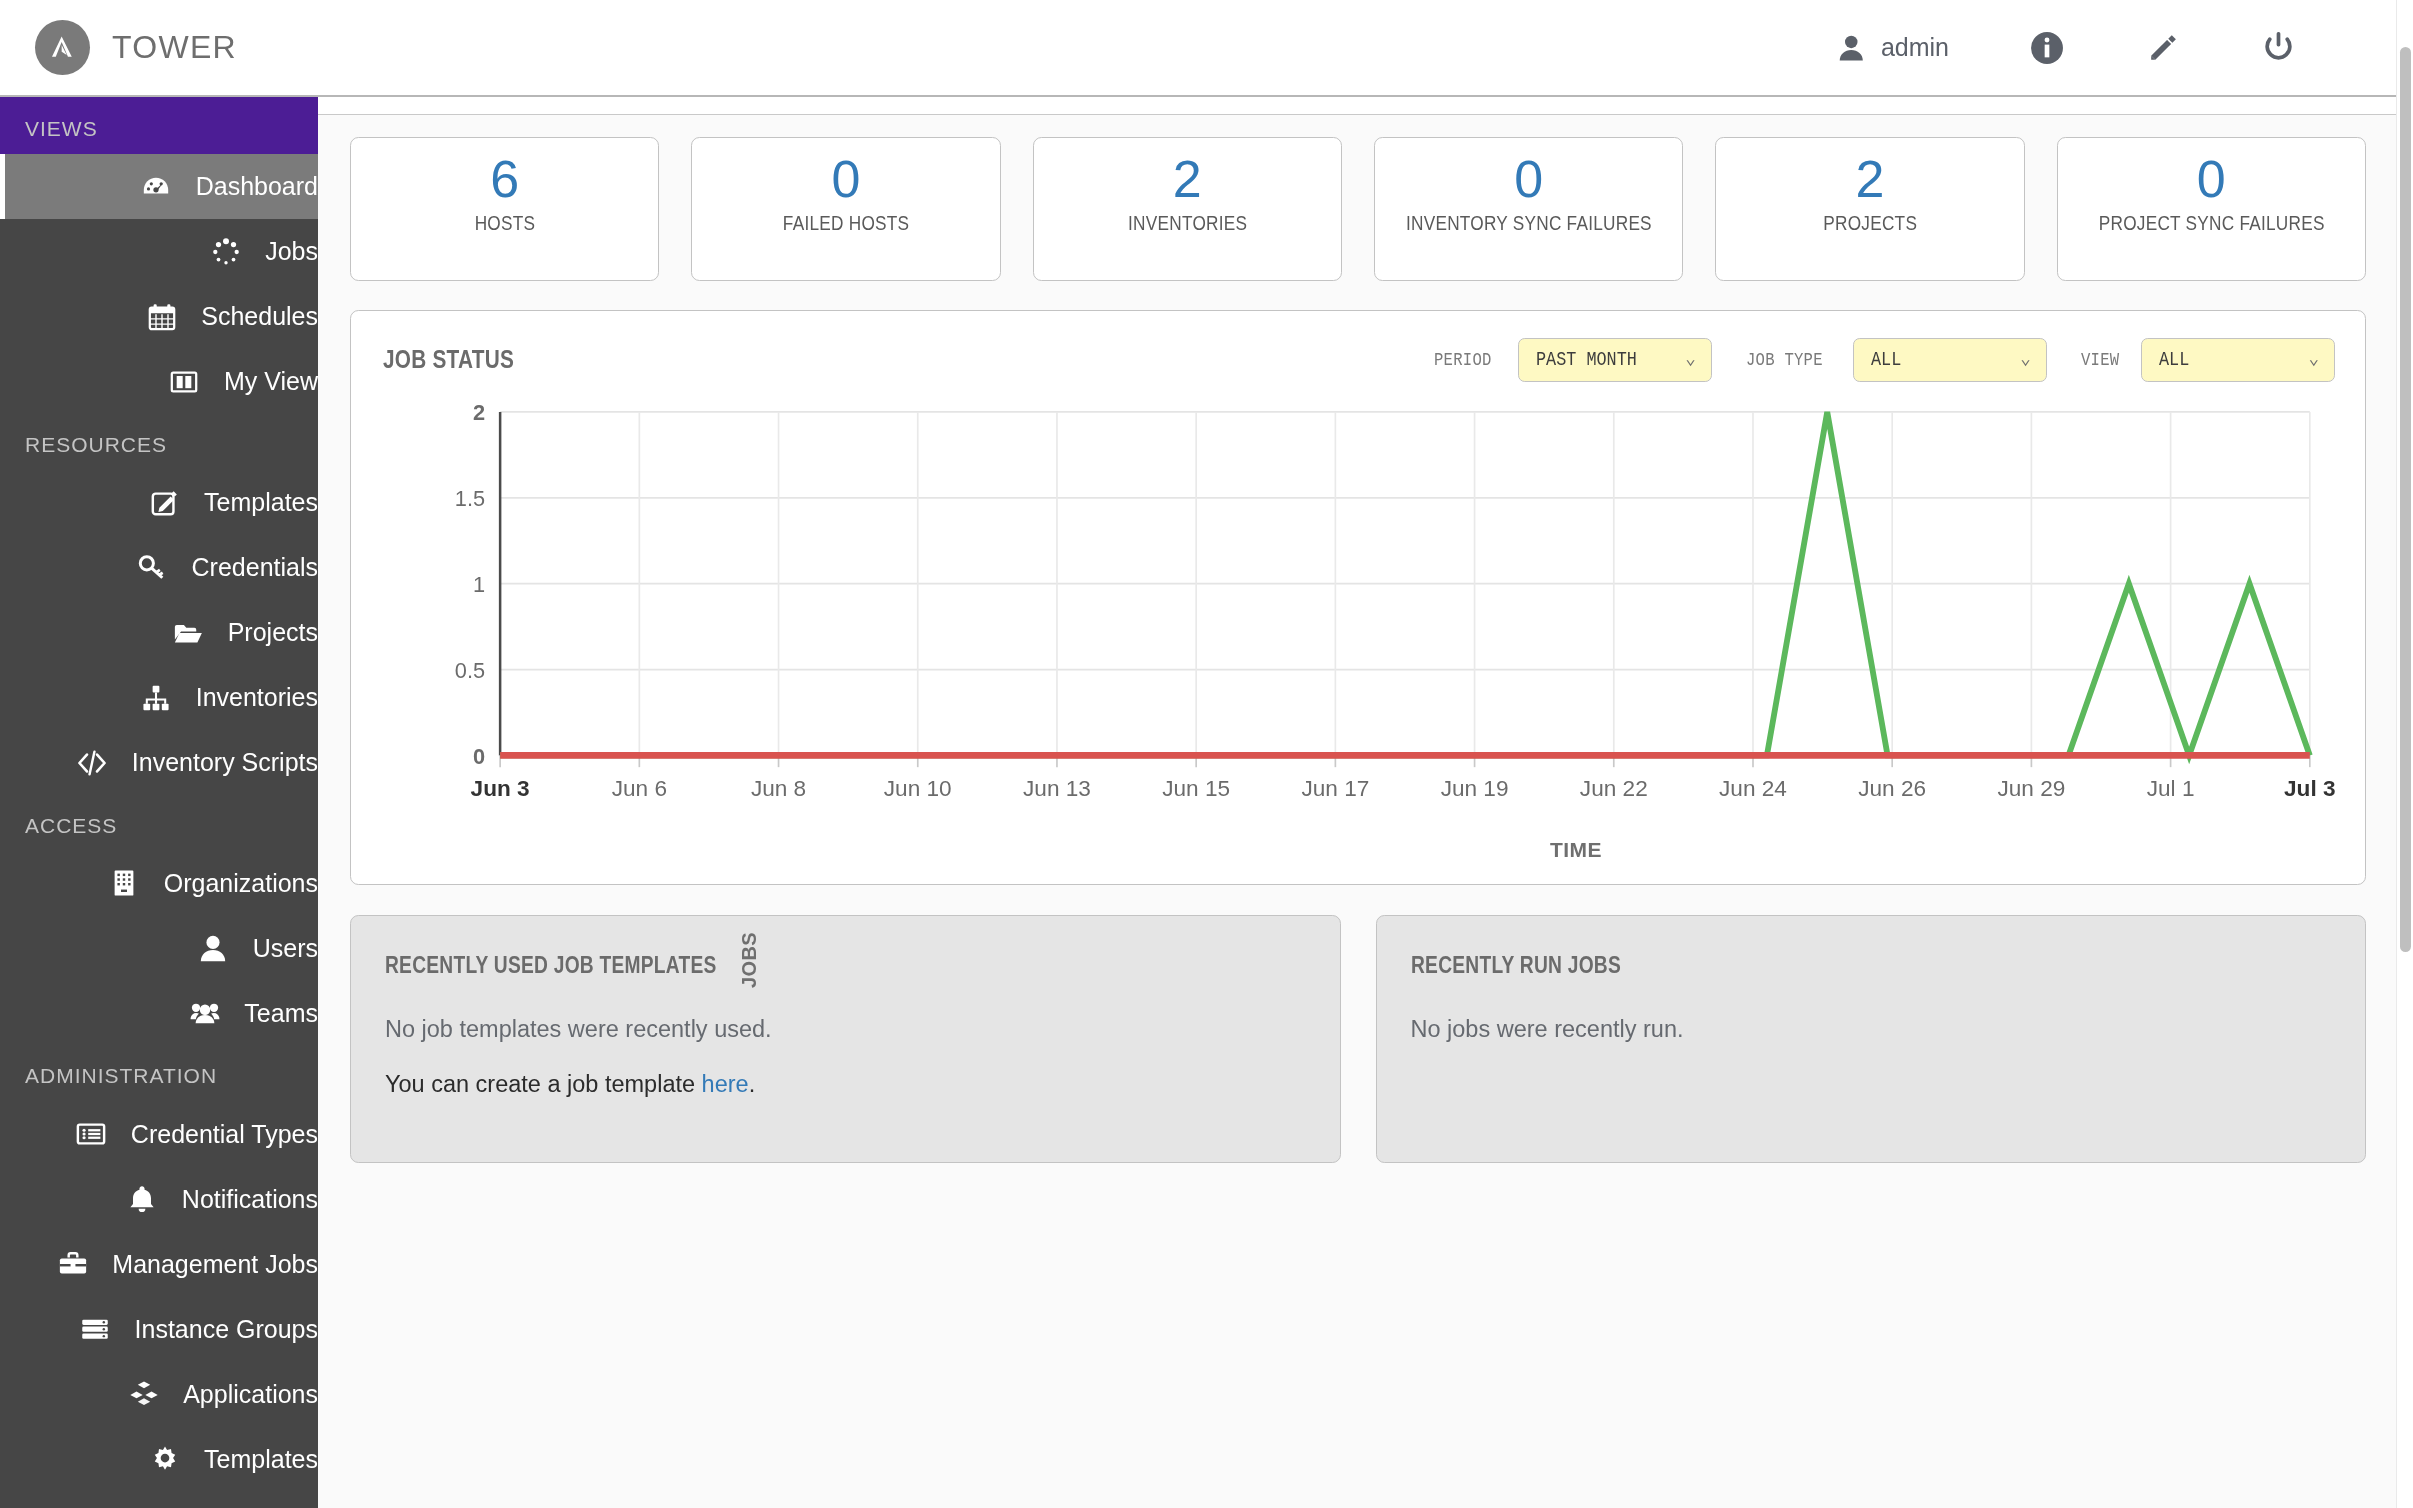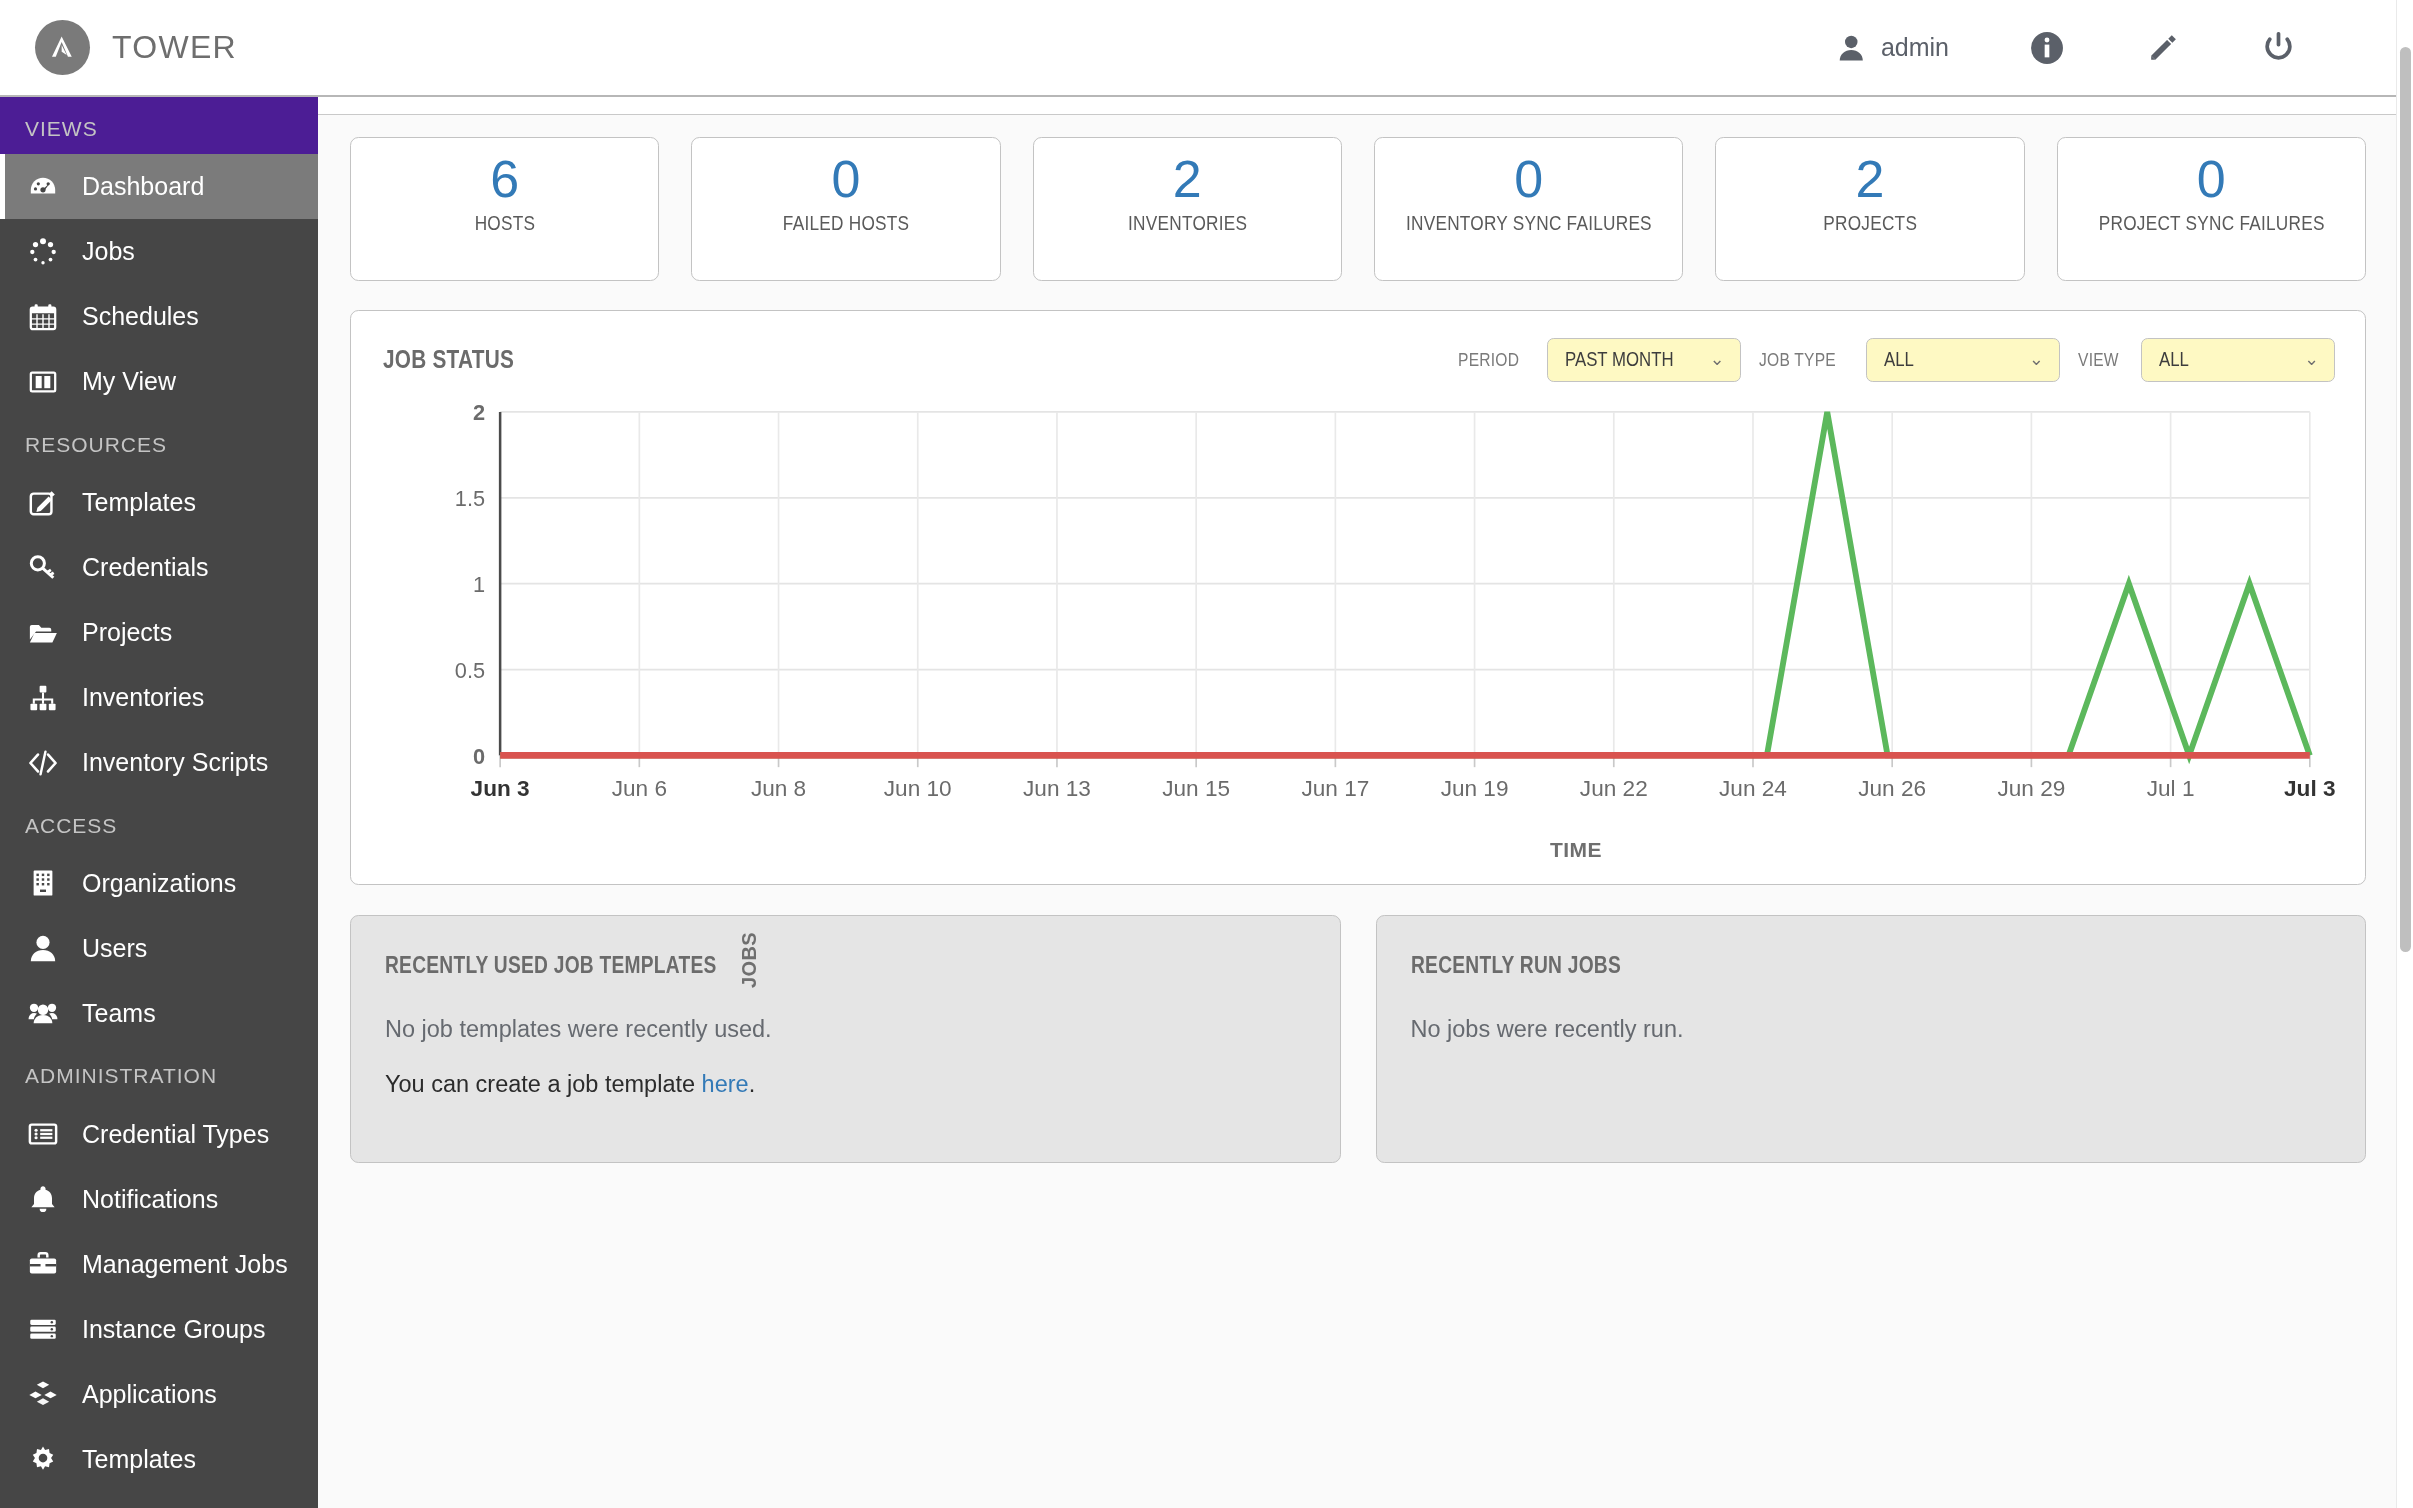--- a/index.html
+++ b/index.html
@@ -31,21 +31,21 @@
     position: absolute; top: 97px; left: 0; width: 318px; height: 1411px;
     background: #464646; overflow: hidden;
   }
   .nav-section {
     color: #c4c4c4; font-size: 21px; letter-spacing: 1px;
     padding: 18.4px 0 13.4px 25px; background: #464646;
   }
   .nav-section.first { background: #4c1d95; padding-top: 20px; }
   .nav-item {
     display: flex; align-items: center; gap: 22px;
-    height: 65px; padding-left: 25px; cursor: pointer; position: relative;
+    height: 65px; padding-left: 25px; cursor: pointer; position: relative; justify-content: flex-end;
   }
   .nav-item .nav-label { color: #ffffff; font-size: 25px; white-space: nowrap; }
   .nav-item.active { background: #7b7b7b; }
   .nav-item.active::before {
     content: ""; position: absolute; left: 0; top: 0; bottom: 0; width: 5px; background: #ffffff;
   }
   .nav-ico { width: 35px; height: 35px; display: flex; align-items: center; justify-content: center; flex: 0 0 35px; }
 
   
   .content {
@@ -73,21 +73,21 @@
     background: #ffffff; border: 1.7px solid #c3c3c3; border-radius: 8.4px; margin-top: 28.5px;
   }
   .panel-head {
     display: flex; align-items: center; justify-content: space-between;
     padding: 27px 30px 0 32px;
   }
   .panel-title {
     font-size: 26px; color: #6b6b6b; font-weight: bold; letter-spacing: 0.3px;
     transform: scaleX(.80); transform-origin: left center;
   }
-  .controls { display: flex; align-items: center; gap: 18px; }
+  .controls { display: flex; align-items: center; gap: 34px; font-family: Liberation Mono, monospace; }
   .ctrl { display: flex; align-items: center; gap: 13.4px; }
   .ctrl-label {
     font-size: 19px; color: #7a7a7a; letter-spacing: 0.3px;
     transform: scaleX(.82); transform-origin: left center; white-space: nowrap;
   }
   .select {
     min-width: 194px; height: 44px; border: 1.7px solid #c3c3c3; border-radius: 6.7px;
     background: #fef9c3; display: flex; align-items: center; justify-content: space-between;
     padding: 0 15px 0 17px; cursor: pointer;
   }

